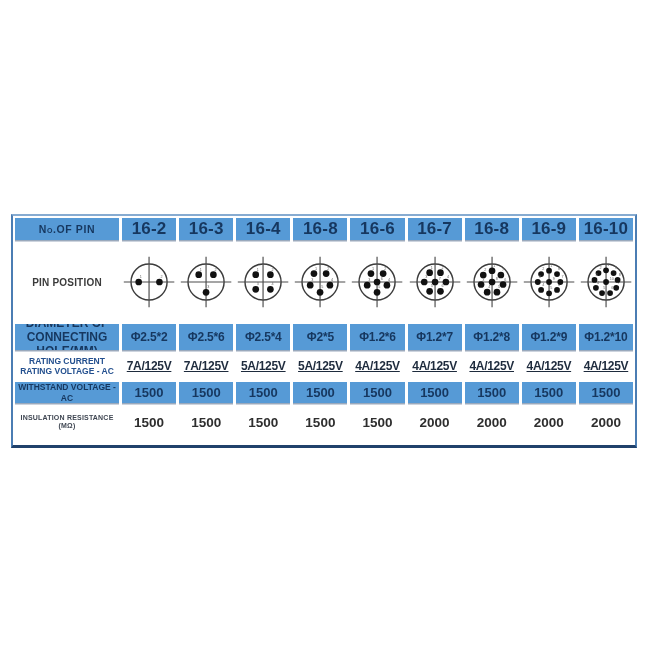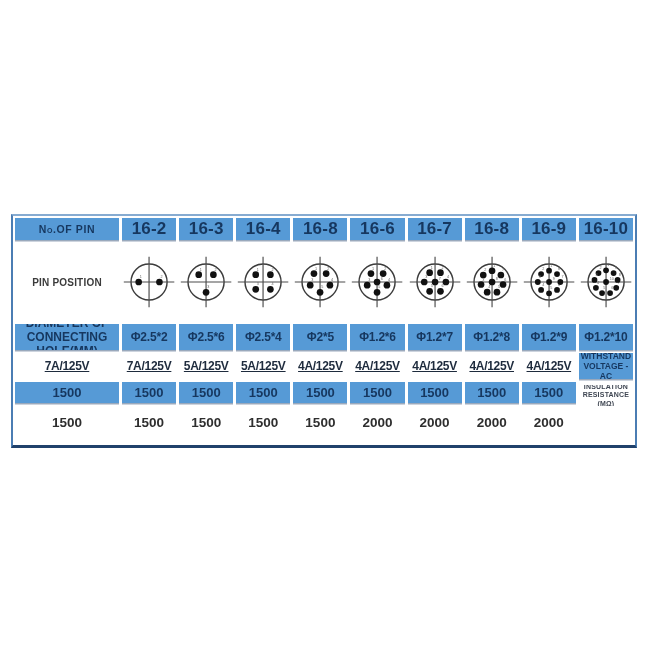--- a/index.html
+++ b/index.html
@@ -246,20 +246,24 @@
         </div>
         <div class="cell blue val val-diameter">Φ2.5*2</div>
         <div class="cell blue val val-diameter">Φ2.5*6</div>
         <div class="cell blue val val-diameter">Φ2.5*4</div>
         <div class="cell blue val val-diameter">Φ2*5</div>
         <div class="cell blue val val-diameter">Φ1.2*6</div>
         <div class="cell blue val val-diameter">Φ1.2*7</div>
         <div class="cell blue val val-diameter">Φ1.2*8</div>
         <div class="cell blue val val-diameter">Φ1.2*9</div>
         <div class="cell blue val val-diameter">Φ1.2*10</div>
+        <div class="cell row-label lbl-rating">
+          <div>RATING CURRENT</div>
+          <div>RATING VOLTAGE - AC</div>
+        </div>
         <div class="cell val val-rating">7A/125V</div>
         <div class="cell val val-rating">7A/125V</div>
         <div class="cell val val-rating">5A/125V</div>
         <div class="cell val val-rating">5A/125V</div>
         <div class="cell val val-rating">4A/125V</div>
         <div class="cell val val-rating">4A/125V</div>
         <div class="cell val val-rating">4A/125V</div>
         <div class="cell val val-rating">4A/125V</div>
         <div class="cell val val-rating">4A/125V</div>
         <div class="cell blue row-label lbl-withstand">

